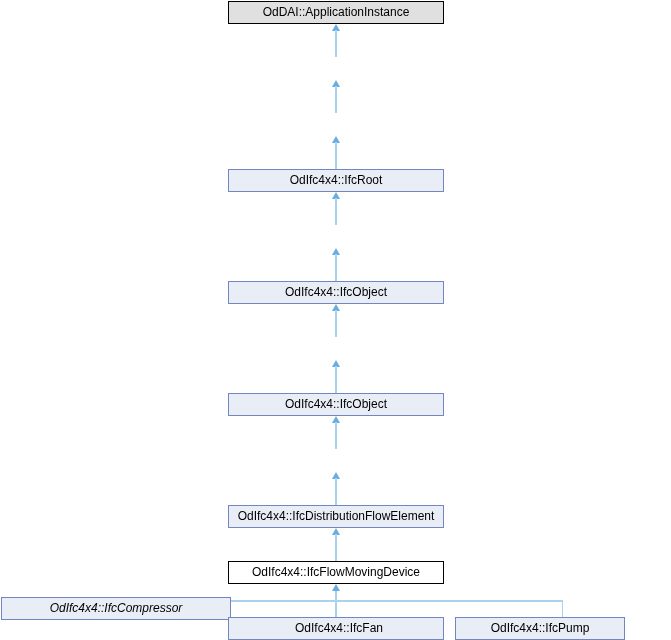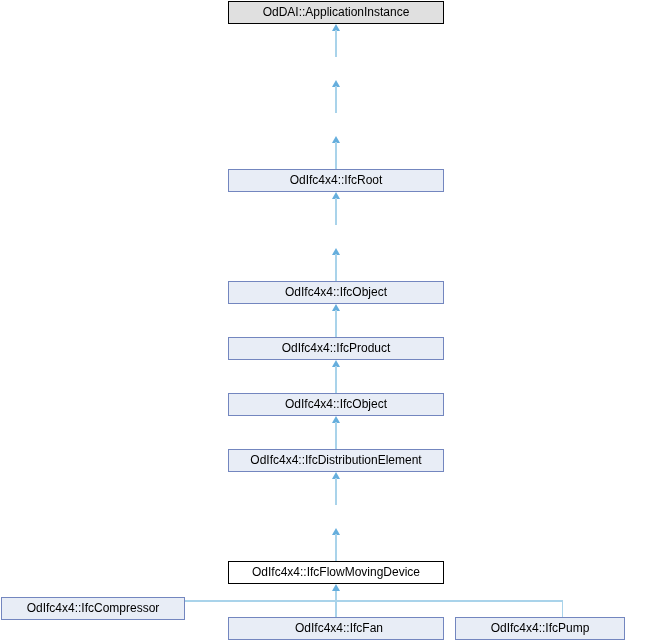--- a/index.html
+++ b/index.html
@@ -69,44 +69,43 @@
   .head-mid {
     position: absolute;
     left: 332px; top: 584px;
     width: 0; height: 0;
     border-left: 4px solid transparent;
     border-right: 4px solid transparent;
     border-bottom: 7px solid #65aedd;
     z-index: 1;
   }
   
-  .node.child-0 { left: 1px;   width: 184px; top: 597px; }
+  .node.child-0 { left: 1px;   width: 230px; top: 597px; font-style: italic; }
   .node.child-1 { left: 228px; width: 216px; top: 617px; padding-left: 6px; }
   .node.child-2 { left: 455px; width: 170px; top: 617px; }
 </style>
 </head>
 <body>
 
 <div class="canvas">
 
   <div class="node gray" style="top:1px">OdDAI::ApplicationInstance</div>
 
 
 
   <div class="node" style="top:169px">OdIfc4x4::IfcRoot</div>
 
 
   <div class="node" style="top:281px">OdIfc4x4::IfcObject</div>
 
-  <div class="node" style="top:337px">OdIfc4x4::IfcProduct</div>
 
   <div class="node" style="top:393px">OdIfc4x4::IfcObject</div>
 
-  <div class="node" style="top:449px">OdIfc4x4::IfcDistributionElement</div>
 
+  <div class="node" style="top:505px">OdIfc4x4::IfcDistributionFlowElement</div>
 
   <div class="node current" style="top:561px">OdIfc4x4::IfcFlowMovingDevice</div>
 
   <div class="edge" style="top:24px">
       <div class="head"></div>
       <div class="line"></div>
     </div>
   <div class="edge" style="top:80px">
       <div class="head"></div>
       <div class="line"></div>

